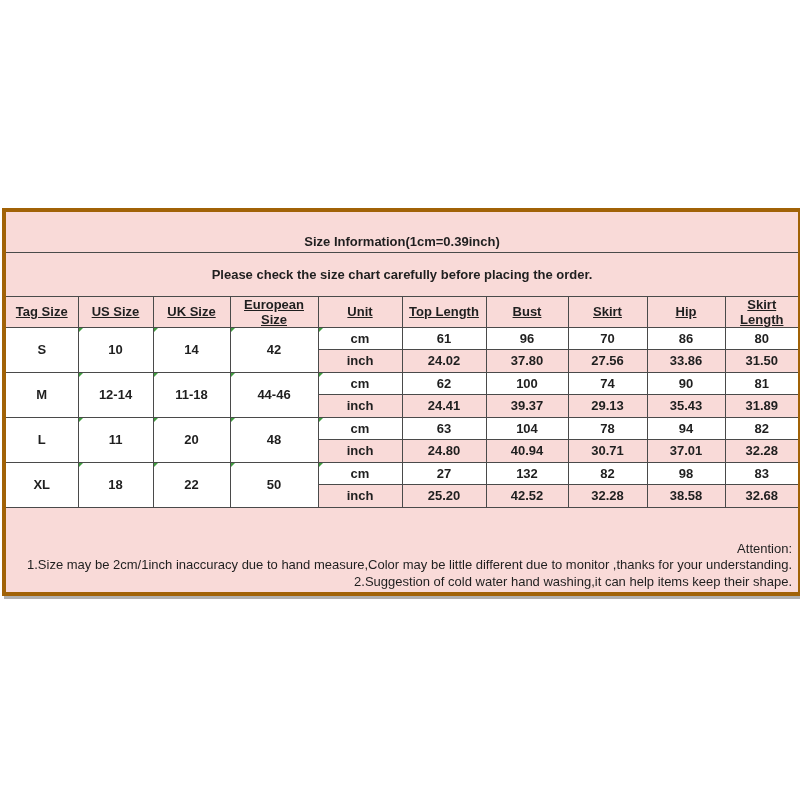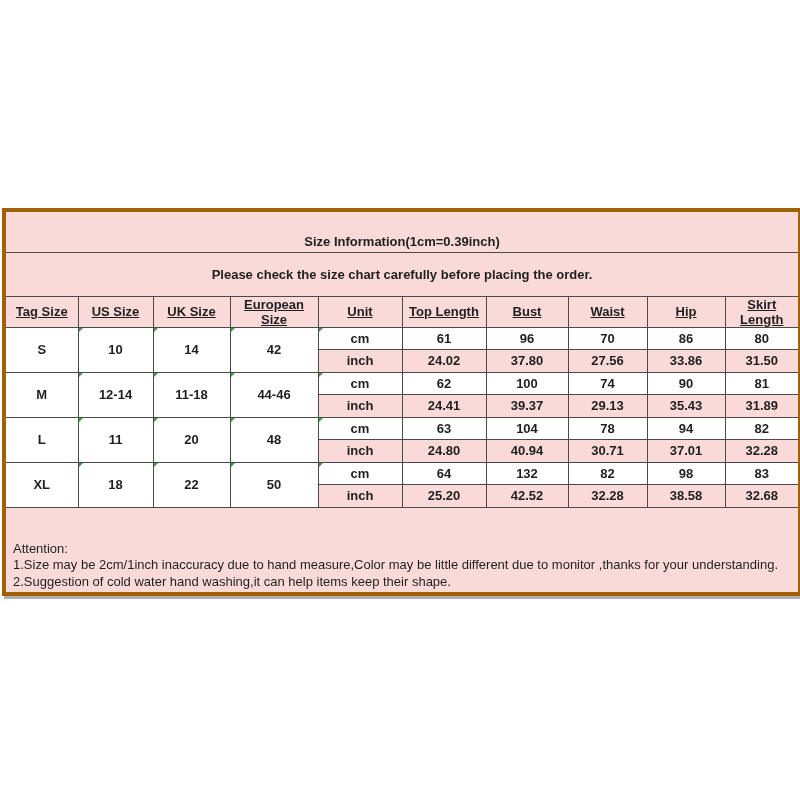--- a/index.html
+++ b/index.html
@@ -68,21 +68,21 @@
     position: absolute;
     top: 0; left: 0;
     width: 0; height: 0;
     border-top: 4px solid #3f9b3f;
     border-right: 4px solid transparent;
   }
 
   tr.attention-row td {
     height: 87px;
     vertical-align: bottom;
-    text-align: left;
+    text-align: right;
     padding: 0 6px 2px 7px;
     font-size: 13px;
     font-weight: normal;
     line-height: 16.5px;
     margin-left: 44px;
   }
 </style>
 </head>
 <body>
 
@@ -115,21 +115,21 @@
     </tr>
 
     <tr class="header-row">
       <td class="pink"><span>Tag Size</span></td>
       <td class="pink"><span>US Size</span></td>
       <td class="pink"><span>UK Size</span></td>
       <td class="pink"><span>European Size</span></td>
       <td class="pink"><span>Unit</span></td>
       <td class="pink"><span>Top Length</span></td>
       <td class="pink"><span>Bust</span></td>
-      <td class="pink"><span>Waist</span></td>
+      <td class="pink"><span>Skirt</span></td>
       <td class="pink"><span>Hip</span></td>
       <td class="pink"><span>Skirt Length</span></td>
     </tr>
 
     <tr class="data-row">
       <td rowspan="2" class="white size-cell"><span>S</span></td>
       <td rowspan="2" class="white size-cell"><span class="gm"></span><span>10</span></td>
       <td rowspan="2" class="white size-cell"><span class="gm"></span><span>14</span></td>
       <td rowspan="2" class="white size-cell"><span class="gm"></span><span>42</span></td>
       <td class="white unit-cell"><span class="gm"></span><span>cm</span></td>
@@ -189,21 +189,21 @@
       <td class="pink num-cell"><span>37.01</span></td>
       <td class="pink num-cell"><span>32.28</span></td>
     </tr>
 
     <tr class="data-row">
       <td rowspan="2" class="white size-cell"><span>XL</span></td>
       <td rowspan="2" class="white size-cell"><span class="gm"></span><span>18</span></td>
       <td rowspan="2" class="white size-cell"><span class="gm"></span><span>22</span></td>
       <td rowspan="2" class="white size-cell"><span class="gm"></span><span>50</span></td>
       <td class="white unit-cell"><span class="gm"></span><span>cm</span></td>
-      <td class="white num-cell"><span>64</span></td>
+      <td class="white num-cell"><span>27</span></td>
       <td class="white num-cell"><span>132</span></td>
       <td class="white num-cell"><span>82</span></td>
       <td class="white num-cell"><span>98</span></td>
       <td class="white num-cell"><span>83</span></td>
     </tr>
     <tr class="data-row">
       <td class="pink unit-cell"><span>inch</span></td>
       <td class="pink num-cell"><span>25.20</span></td>
       <td class="pink num-cell"><span>42.52</span></td>
       <td class="pink num-cell"><span>32.28</span></td>

